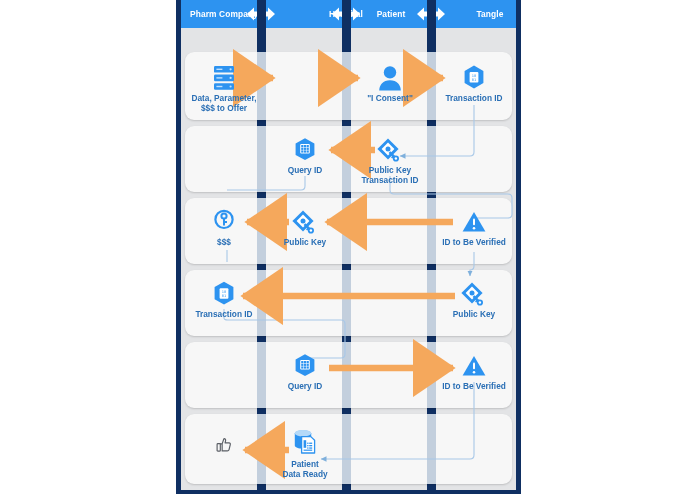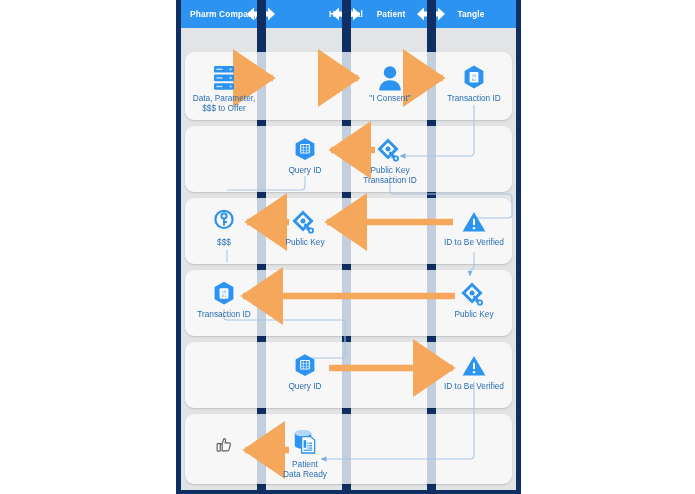--- a/index.html
+++ b/index.html
@@ -59,20 +59,21 @@
   .node{
     position:absolute;
     display:flex;flex-direction:column;align-items:center;
     width:92px;margin-left:-46px;
   }
   .node .glyph{height:30px;display:flex;align-items:flex-end;justify-content:center;}
   .node .cap{
     margin-top:2px;
     color:#2a6fb5;font-size:8.3px;line-height:9.6px;text-align:center;
     white-space:pre-line;
+    font-weight:bold;
   }
   .cap-dark{color:#2f5d8f;}
 
   
   #wires{position:absolute;left:0;top:0;width:335px;height:490px;pointer-events:none;}
   #arrows-layer{position:absolute;left:0;top:0;width:335px;height:490px;pointer-events:none;}
 </style>
 </head>
 <body>
 
@@ -80,21 +81,21 @@
   <div id="frame"></div>
 
   <div id="board">
 
     <div class="header"></div>
 
     <div class="hdr-label" style="left:4px;width:78px;">Pharm
 Company</div>
     <div class="hdr-label" style="left:86px;width:78px;padding-left:40px;">Hospital</div>
     <div class="hdr-label" style="left:171px;width:78px;">Patient</div>
-    <div class="hdr-label" style="left:253px;width:74px;">Tangle</div>
+    <div class="hdr-label" style="left:272px;width:74px;">Tangle</div>
 
     <div class="hdr-arrow" style="left:65px;">
       <svg width="30" height="14" viewBox="0 0 30 14">
           <path d="M1 7 L8 0.5 L8 4.4 L22 4.4 L22 0.5 L29 7 L22 13.5 L22 9.6 L8 9.6 L8 13.5 Z" fill="#ffffff"></path>
         </svg>
     </div>
     <div class="hdr-arrow" style="left:150px;">
       <svg width="30" height="14" viewBox="0 0 30 14">
           <path d="M1 7 L8 0.5 L8 4.4 L22 4.4 L22 0.5 L29 7 L22 13.5 L22 9.6 L8 9.6 L8 13.5 Z" fill="#ffffff"></path>
         </svg>

